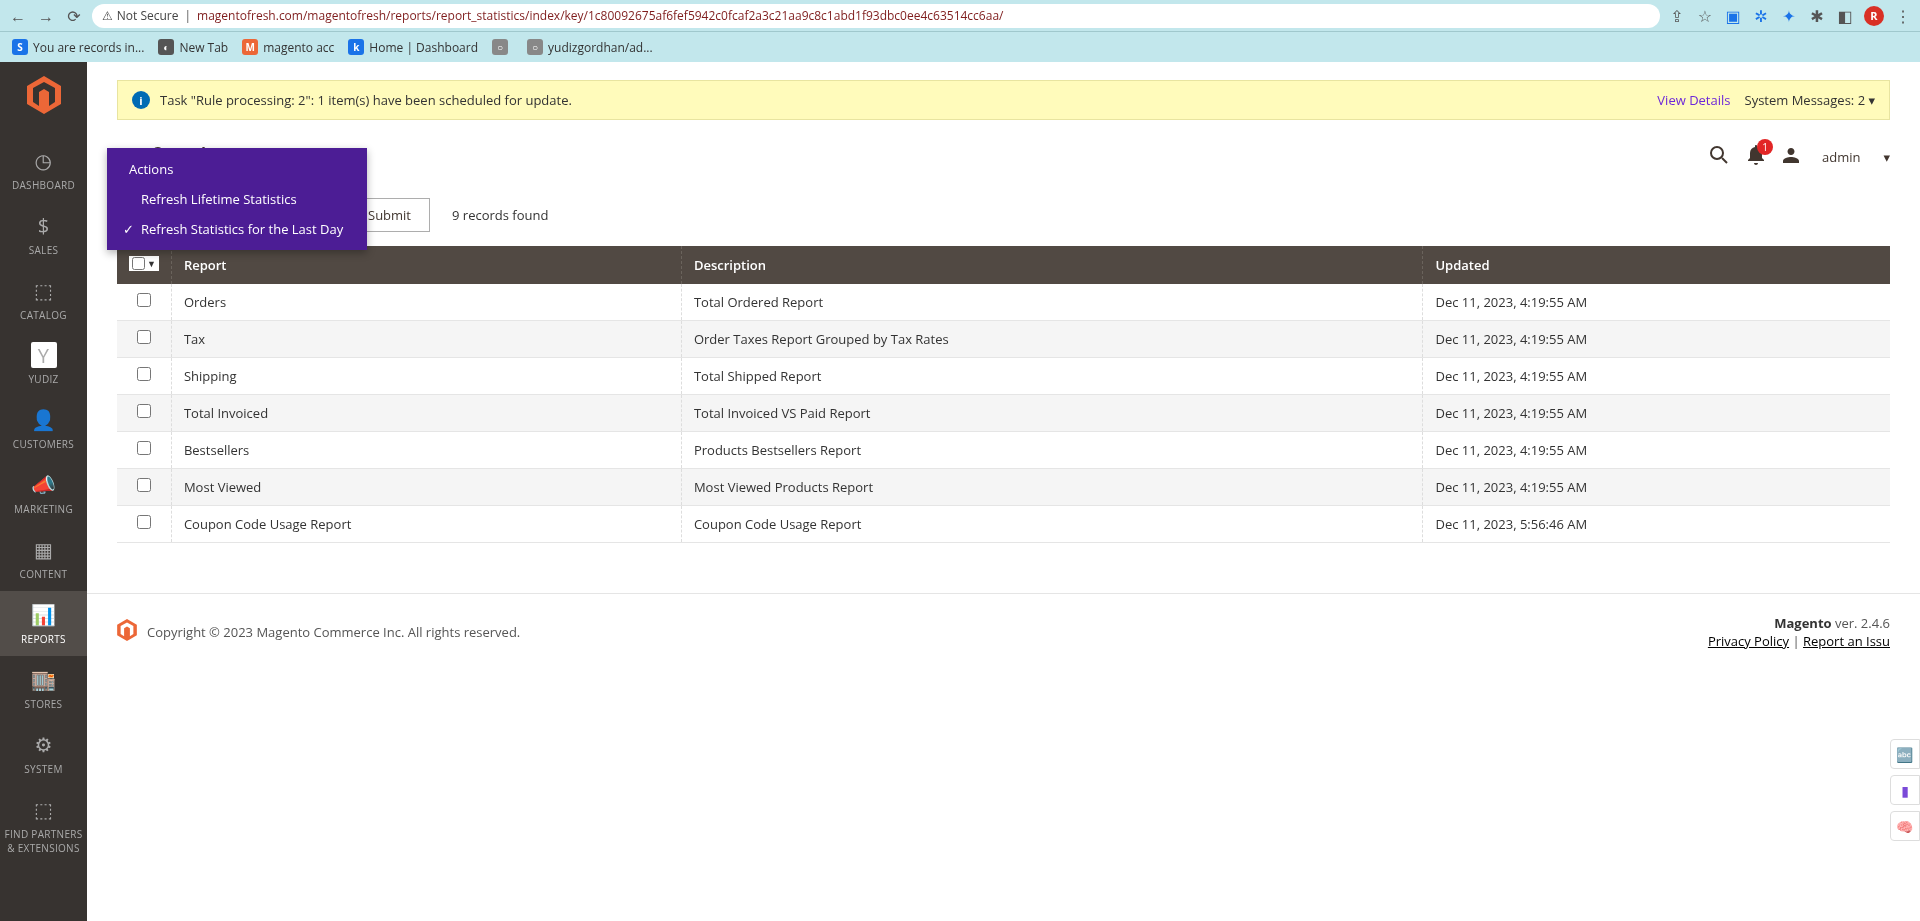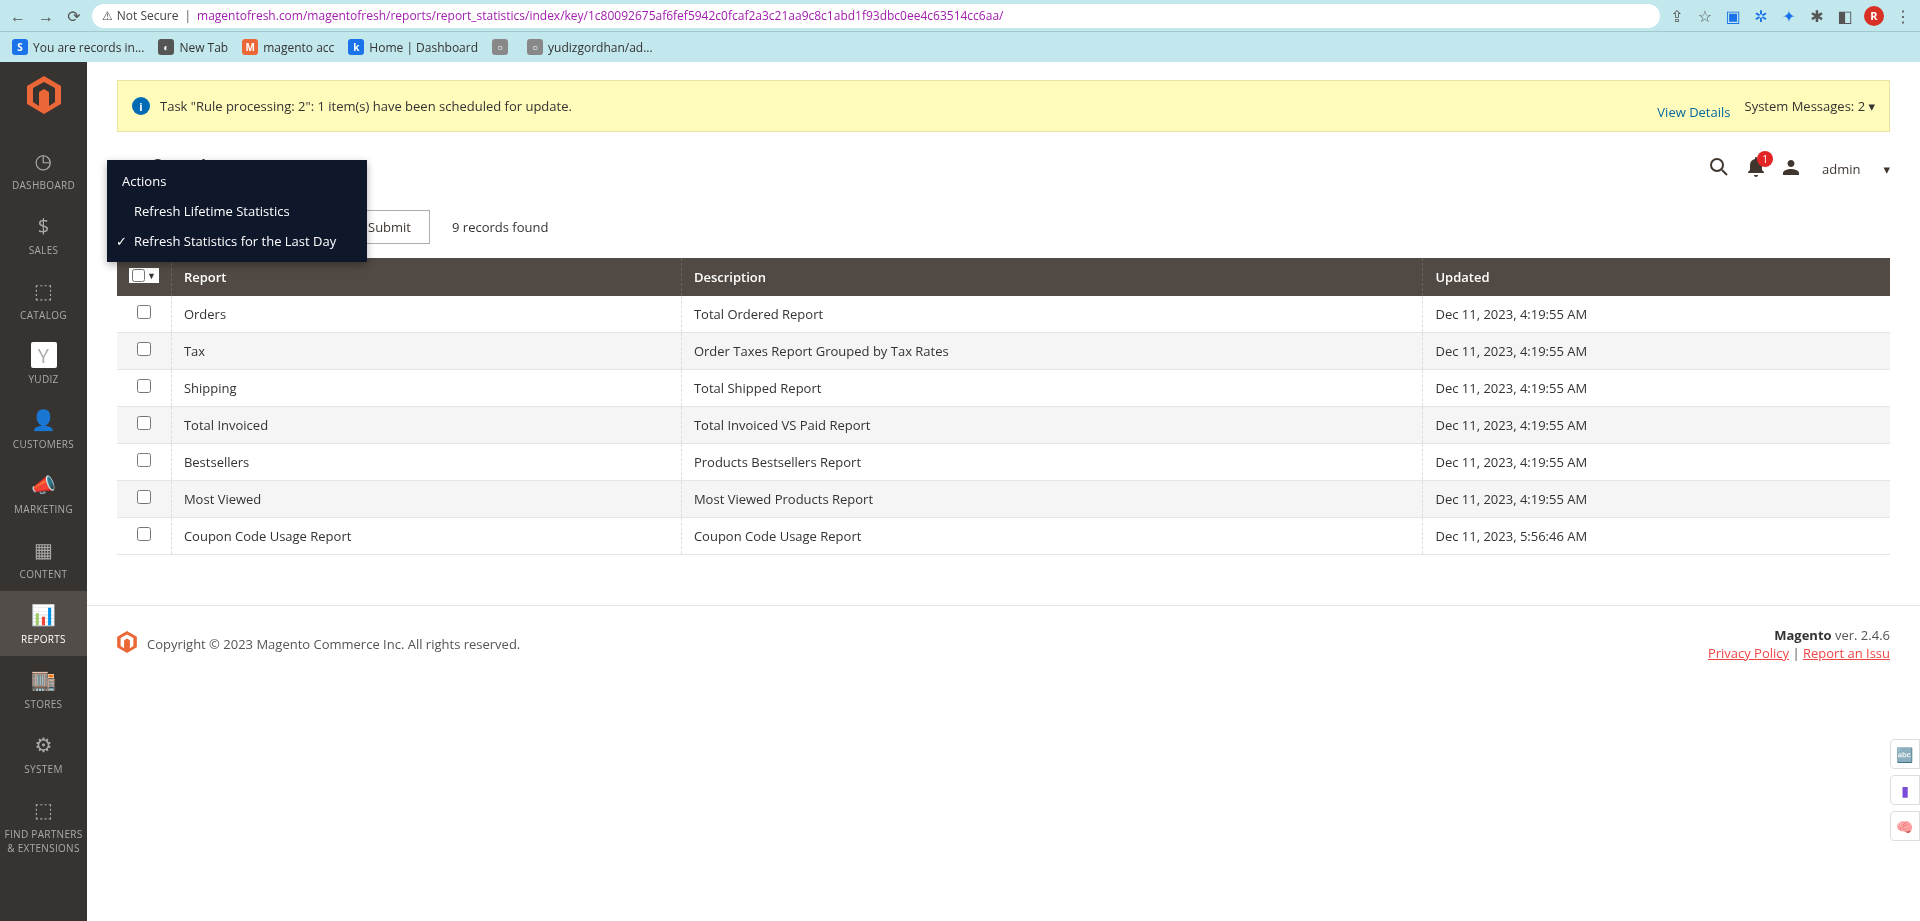--- a/index.html
+++ b/index.html
@@ -3,21 +3,21 @@
 <meta charset="utf-8">
 <style>
 * { margin: 0; padding: 0; box-sizing: border-box; font-family: 'Open Sans', Arial, sans-serif; }
 body { background: #f5f5f5; overflow-x: hidden; }
 
 
 .browser-chrome { background: #c2e7ec; height: 32px; display: flex; align-items: center; padding: 0 8px; gap: 8px; border-bottom: 1px solid #a0c8cd; }
 .browser-chrome .nav-btn { width: 20px; height: 20px; display: flex; align-items: center; justify-content: center; color: #555; cursor: pointer; }
 .browser-chrome .url-bar { flex: 1; background: #fff; border-radius: 14px; height: 24px; display: flex; align-items: center; padding: 0 10px; gap: 6px; font-size: 12px; color: #555; }
 .browser-chrome .url-bar .secure { display: flex; align-items: center; gap: 4px; color: #444; }
-.browser-chrome .url-bar .url-text { color: #a21caf; }
+.browser-chrome .url-bar .url-text { color: #7f1d1d; }
 .browser-chrome .right-icons { display: flex; gap: 10px; align-items: center; }
 .browser-chrome .right-icons .icn { width: 18px; height: 18px; display: flex; align-items: center; justify-content: center; color: #555; }
 .browser-chrome .avatar { width: 20px; height: 20px; background: #d93025; border-radius: 50%; color: #fff; font-size: 11px; display: flex; align-items: center; justify-content: center; font-weight: bold; }
 
 .bookmarks-bar { background: #c2e7ec; height: 30px; display: flex; align-items: center; padding: 0 12px; gap: 14px; font-size: 12px; }
 .bookmarks-bar .bm { display: flex; align-items: center; gap: 5px; color: #333; cursor: pointer; }
 .bookmarks-bar .fav { width: 16px; height: 16px; border-radius: 3px; display: flex; align-items: center; justify-content: center; font-size: 10px; font-weight: bold; }
 
 
 .app { display: flex; height: calc(100vh - 62px); }
@@ -32,34 +32,34 @@
 .sidebar .nav-item.yudiz .icn { background: #fff; width: 26px; height: 26px; margin: 0 auto 4px; display: flex; align-items: center; justify-content: center; border-radius: 2px; }
 
 
 .main { flex: 1; background: #fff; overflow-y: auto; position: relative; }
 .content-pad { padding: 18px 30px 0 30px; }
 
 
 .sys-msg { background: #fffbbb; border: 1px solid #e8e4a0; display: flex; align-items: center; padding: 10px 14px; font-size: 13px; color: #333; }
 .sys-msg .info-ic { width: 18px; height: 18px; border-radius: 50%; background: #006bb4; color: #fff; display: flex; align-items: center; justify-content: center; font-size: 11px; font-weight: bold; margin-right: 10px; }
 .sys-msg .right { margin-left: auto; display: flex; gap: 14px; align-items: center; }
-.sys-msg .right a { color: #0369a1; text-decoration: none; margin-top: 12px; }
+.sys-msg .right a { color: #6d28d9; text-decoration: none; }
 .sys-msg .right .count { color: #333; }
 
 
 .page-head { display: flex; align-items: center; justify-content: space-between; margin-top: 18px; }
 .page-head h1 { font-size: 28px; font-weight: 400; color: #41362f; }
 .page-head .tools { display: flex; align-items: center; gap: 18px; }
 .page-head .tools .ic { font-size: 18px; color: #41362f; cursor: pointer; position: relative; }
 .page-head .tools .badge { position: absolute; top: -6px; right: -8px; background: #e22626; color: #fff; border-radius: 50%; width: 16px; height: 16px; font-size: 10px; display: flex; align-items: center; justify-content: center; }
 .page-head .tools .user { display: flex; align-items: center; gap: 23px; font-size: 13px; color: #41362f; }
 
 
 .actions-area { display: flex; align-items: center; gap: 12px; margin-top: 22px; position: relative; }
-.dropdown-open { position: absolute; top: -50px; left: -10px; background: #0f172a; box-shadow: 0 3px 8px rgba(0,0,0,0.3); z-index: 100; min-width: 260px; padding: 6px 1px; }
+.dropdown-open { position: absolute; top: -50px; left: -10px; background: #4c1d95; box-shadow: 0 3px 8px rgba(0,0,0,0.3); z-index: 100; min-width: 260px; padding: 6px 8px; }
 .dropdown-open .dd-item { padding: 6px 14px 6px 26px; color: #fff; font-size: 13px; cursor: pointer; position: relative; }
 .dropdown-open .dd-item.header-item { font-weight: 400; padding-left: 14px; }
 .dropdown-open .dd-item .check { position: absolute; left: 8px; }
 
 .actions-select { width: 220px; height: 32px; background: #fff; border: 1px solid #adadad; visibility: hidden; }
 .submit-btn { background: #fff; border: 1px solid #adadad; padding: 7px 18px; font-size: 13px; cursor: pointer; color: #41362f; text-align: right; }
 .records-found { font-size: 13px; color: #333; margin-left: 10px; }
 
 
 .grid-table { width: 100%; border-collapse: collapse; margin-top: 14px; }
@@ -73,21 +73,21 @@
 .grid-table tbody tr:nth-child(even) { background: #f5f5f5; }
 .grid-table tbody td { padding: 9px 12px; font-size: 13px; color: #333; border-right: 1px dashed #ddd; }
 .grid-table tbody td:last-child { border-right: none; }
 .grid-table tbody td.chk { text-align: center; }
 .grid-table tbody td.chk input { width: 14px; height: 14px; }
 
 
 .page-footer { margin-top: 50px; padding: 20px 30px 40px; border-top: 1px solid #e5e5e5; display: flex; justify-content: space-between; font-size: 13px; color: #555; }
 .page-footer .left { display: flex; align-items: center; gap: 10px; }
 .page-footer .right { text-align: right; }
-.page-footer .right a { color: #ef4444; text-decoration: underline; }
+.page-footer .right a { color: #000000; text-decoration: underline; }
 .page-footer .right .ver strong { color: #333; }
 
 
 .float-badges { position: fixed; right: 0; bottom: 80px; display: flex; flex-direction: column; gap: 6px; }
 .float-badges .fb { width: 30px; height: 30px; background: #fff; border: 1px solid #ddd; border-radius: 4px 0 0 4px; display: flex; align-items: center; justify-content: center; font-size: 14px; }
 </style>
 </head>
 <body>
 
 <div class="browser-chrome">

